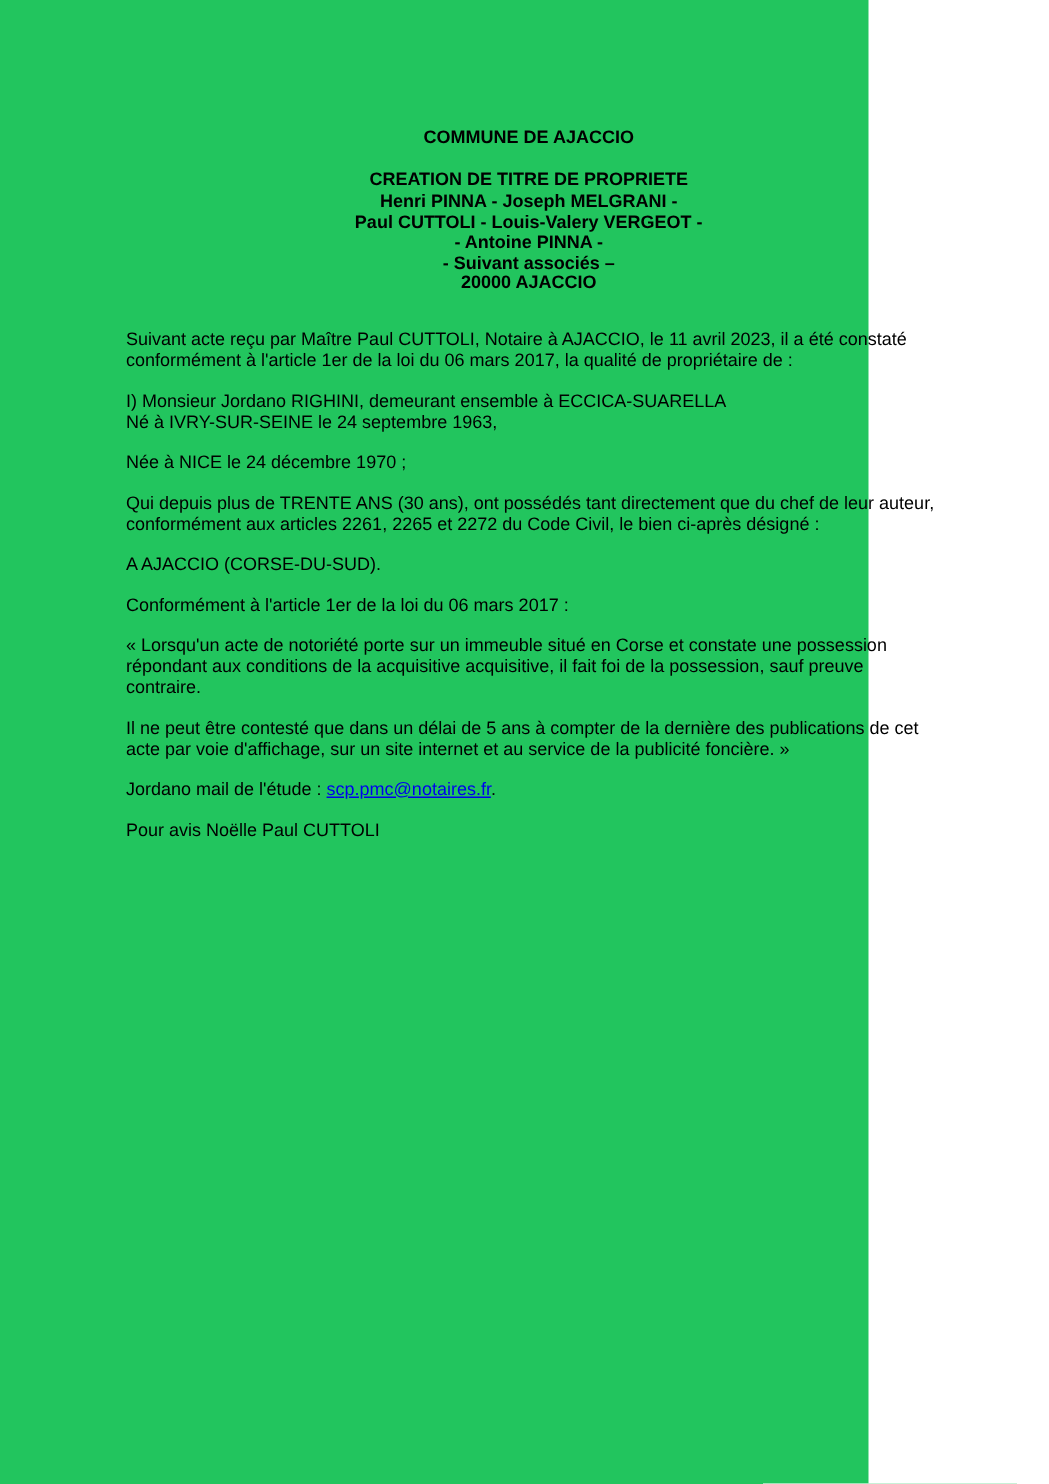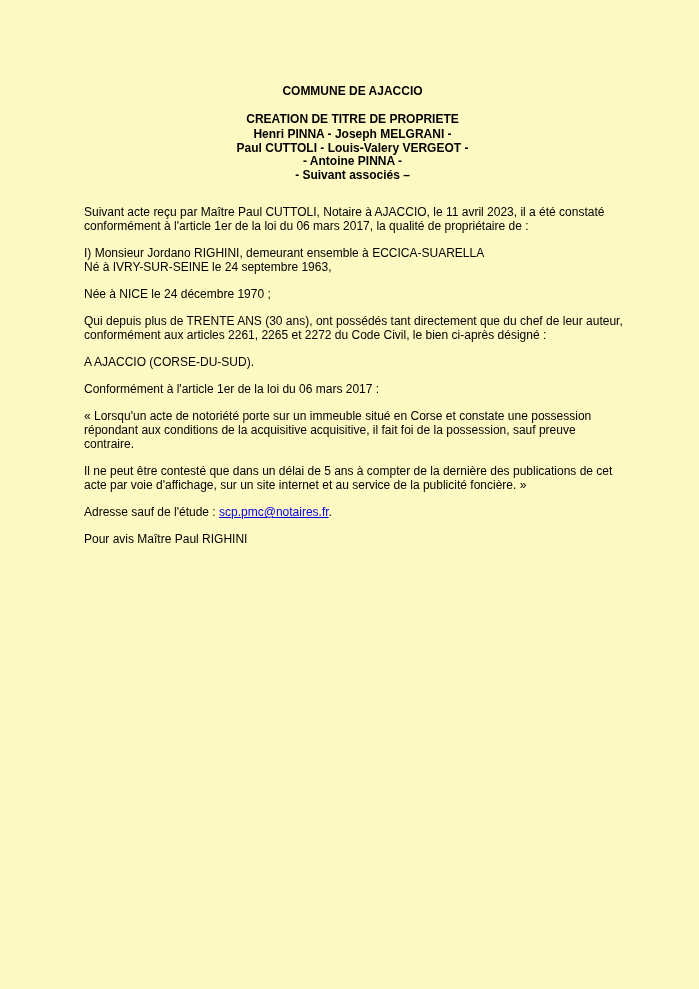--- a/index.html
+++ b/index.html
@@ -9,23 +9,23 @@
   }
   body {
     width: 699px;
     height: 989px;
     font-family: "Liberation Sans", sans-serif;
     color: #000000;
     overflow: hidden;
   }
   .page {
     position: relative;
-    width: 699px;
+    width: 579px;
     height: 989px;
-    background: #fef9c3;
+    background: #22c55e;
   }
   .content {
     margin-left: 84px;
     width: 537px;
   }
   .doc-header {
     padding-top: 85px;
     text-align: center;
     font-weight: bold;
     font-size: 12px;
@@ -60,20 +60,21 @@
 <div class="page">
   <div class="content">
     <div class="doc-header">
       <div class="title">COMMUNE DE AJACCIO</div>
       <div class="subtitle">CREATION DE TITRE DE PROPRIETE</div>
       <div class="notary-block">
           <div class="line">Henri PINNA - Joseph MELGRANI -</div>
           <div class="line">Paul CUTTOLI - Louis-Valery VERGEOT -</div>
           <div class="line">- Antoine PINNA -</div>
           <div class="line">- Suivant associés –</div>
+          <div class="line">20000 AJACCIO</div>
         </div>
     </div>
     <div class="doc-body">
         <div class="para">
           <div class="line">Suivant acte reçu par Maître Paul CUTTOLI, Notaire à AJACCIO, le 11 avril 2023, il a été constaté</div>
           <div class="line">conformément à l'article 1er de la loi du 06 mars 2017, la qualité de propriétaire de :</div>
         </div>
         <div class="para">
           <div class="line">I) Monsieur Jordano RIGHINI, demeurant ensemble à ECCICA-SUARELLA</div>
           <div class="line">Né à IVRY-SUR-SEINE le 24 septembre 1963,</div>
@@ -94,20 +95,20 @@
         <div class="para">
           <div class="line">« Lorsqu'un acte de notoriété porte sur un immeuble situé en Corse et constate une possession</div>
           <div class="line">répondant aux conditions de la acquisitive acquisitive, il fait foi de la possession, sauf preuve</div>
           <div class="line">contraire.</div>
         </div>
         <div class="para">
           <div class="line">Il ne peut être contesté que dans un délai de 5 ans à compter de la dernière des publications de cet</div>
           <div class="line">acte par voie d'affichage, sur un site internet et au service de la publicité foncière. »</div>
         </div>
         <div class="para">
-          <div class="line"><span>Adresse sauf de l'étude : </span><a class="email-link" href="mailto:scp.pmc@notaires.fr" style="color: rgb(0, 0, 238);">scp.pmc@notaires.fr</a><span>.</span></div>
+          <div class="line"><span>Jordano mail de l'étude : </span><a class="email-link" href="mailto:scp.pmc@notaires.fr" style="color: rgb(0, 0, 238);">scp.pmc@notaires.fr</a><span>.</span></div>
         </div>
         <div class="para">
-          <div class="line">Pour avis Maître Paul RIGHINI</div>
+          <div class="line">Pour avis Noëlle Paul CUTTOLI</div>
         </div>
       </div>
   </div>
 </div>
 
 </body></html>

